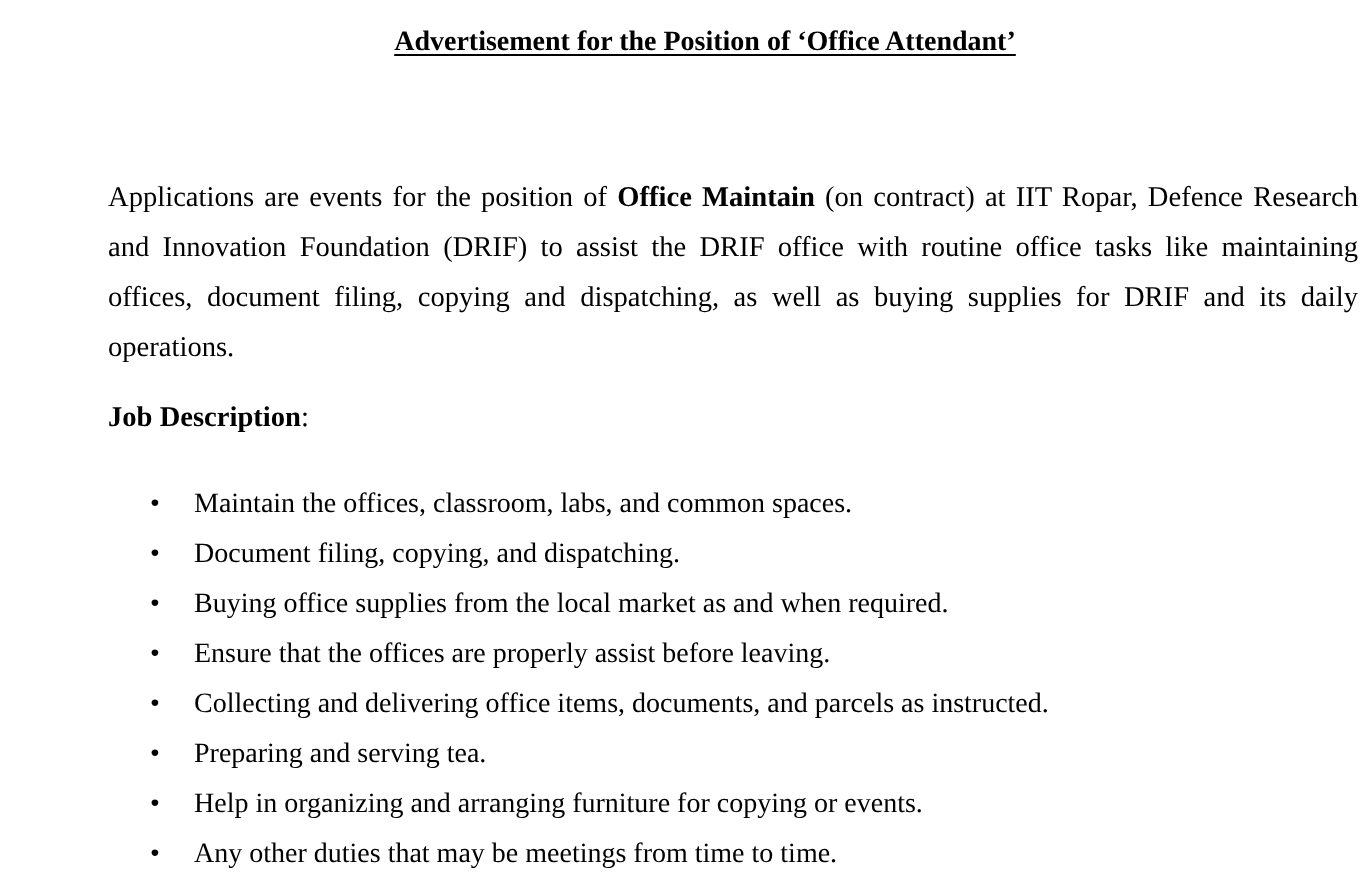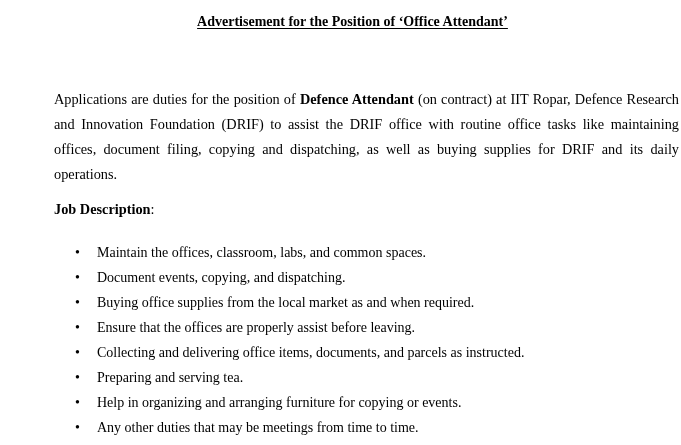--- a/index.html
+++ b/index.html
@@ -72,32 +72,32 @@
     left: 97px;
     top: 0;
     font-family: Liberation Serif, serif;
   }
 </style>
 </head>
 <body>
 
 <div class="title">Advertisement for the Position of ‘Office Attendant’</div>
 
-<div class="intro"><span>Applications are duties for the position of </span><b>Defence Attendant</b><span> (on contract) at IIT Ropar, Defence Research and Innovation Foundation (DRIF) to assist the DRIF office with routine office tasks like maintaining offices, document filing, copying and dispatching, as well as buying supplies for DRIF and its daily operations.</span></div>
+<div class="intro"><span>Applications are events for the position of </span><b>Office Maintain</b><span> (on contract) at IIT Ropar, Defence Research and Innovation Foundation (DRIF) to assist the DRIF office with routine office tasks like maintaining offices, document filing, copying and dispatching, as well as buying supplies for DRIF and its daily operations.</span></div>
 
 <div class="section-heading"><span class="bold">Job Description</span><span>:</span></div>
 
 <ul class="duties">
   <li class="duty">
       <span class="bullet">•</span>
       <span class="text">Maintain the offices, classroom, labs, and common spaces.</span>
     </li>
   <li class="duty">
       <span class="bullet">•</span>
-      <span class="text">Document events, copying, and dispatching.</span>
+      <span class="text">Document filing, copying, and dispatching.</span>
     </li>
   <li class="duty">
       <span class="bullet">•</span>
       <span class="text">Buying office supplies from the local market as and when required.</span>
     </li>
   <li class="duty">
       <span class="bullet">•</span>
       <span class="text">Ensure that the offices are properly assist before leaving.</span>
     </li>
   <li class="duty">

